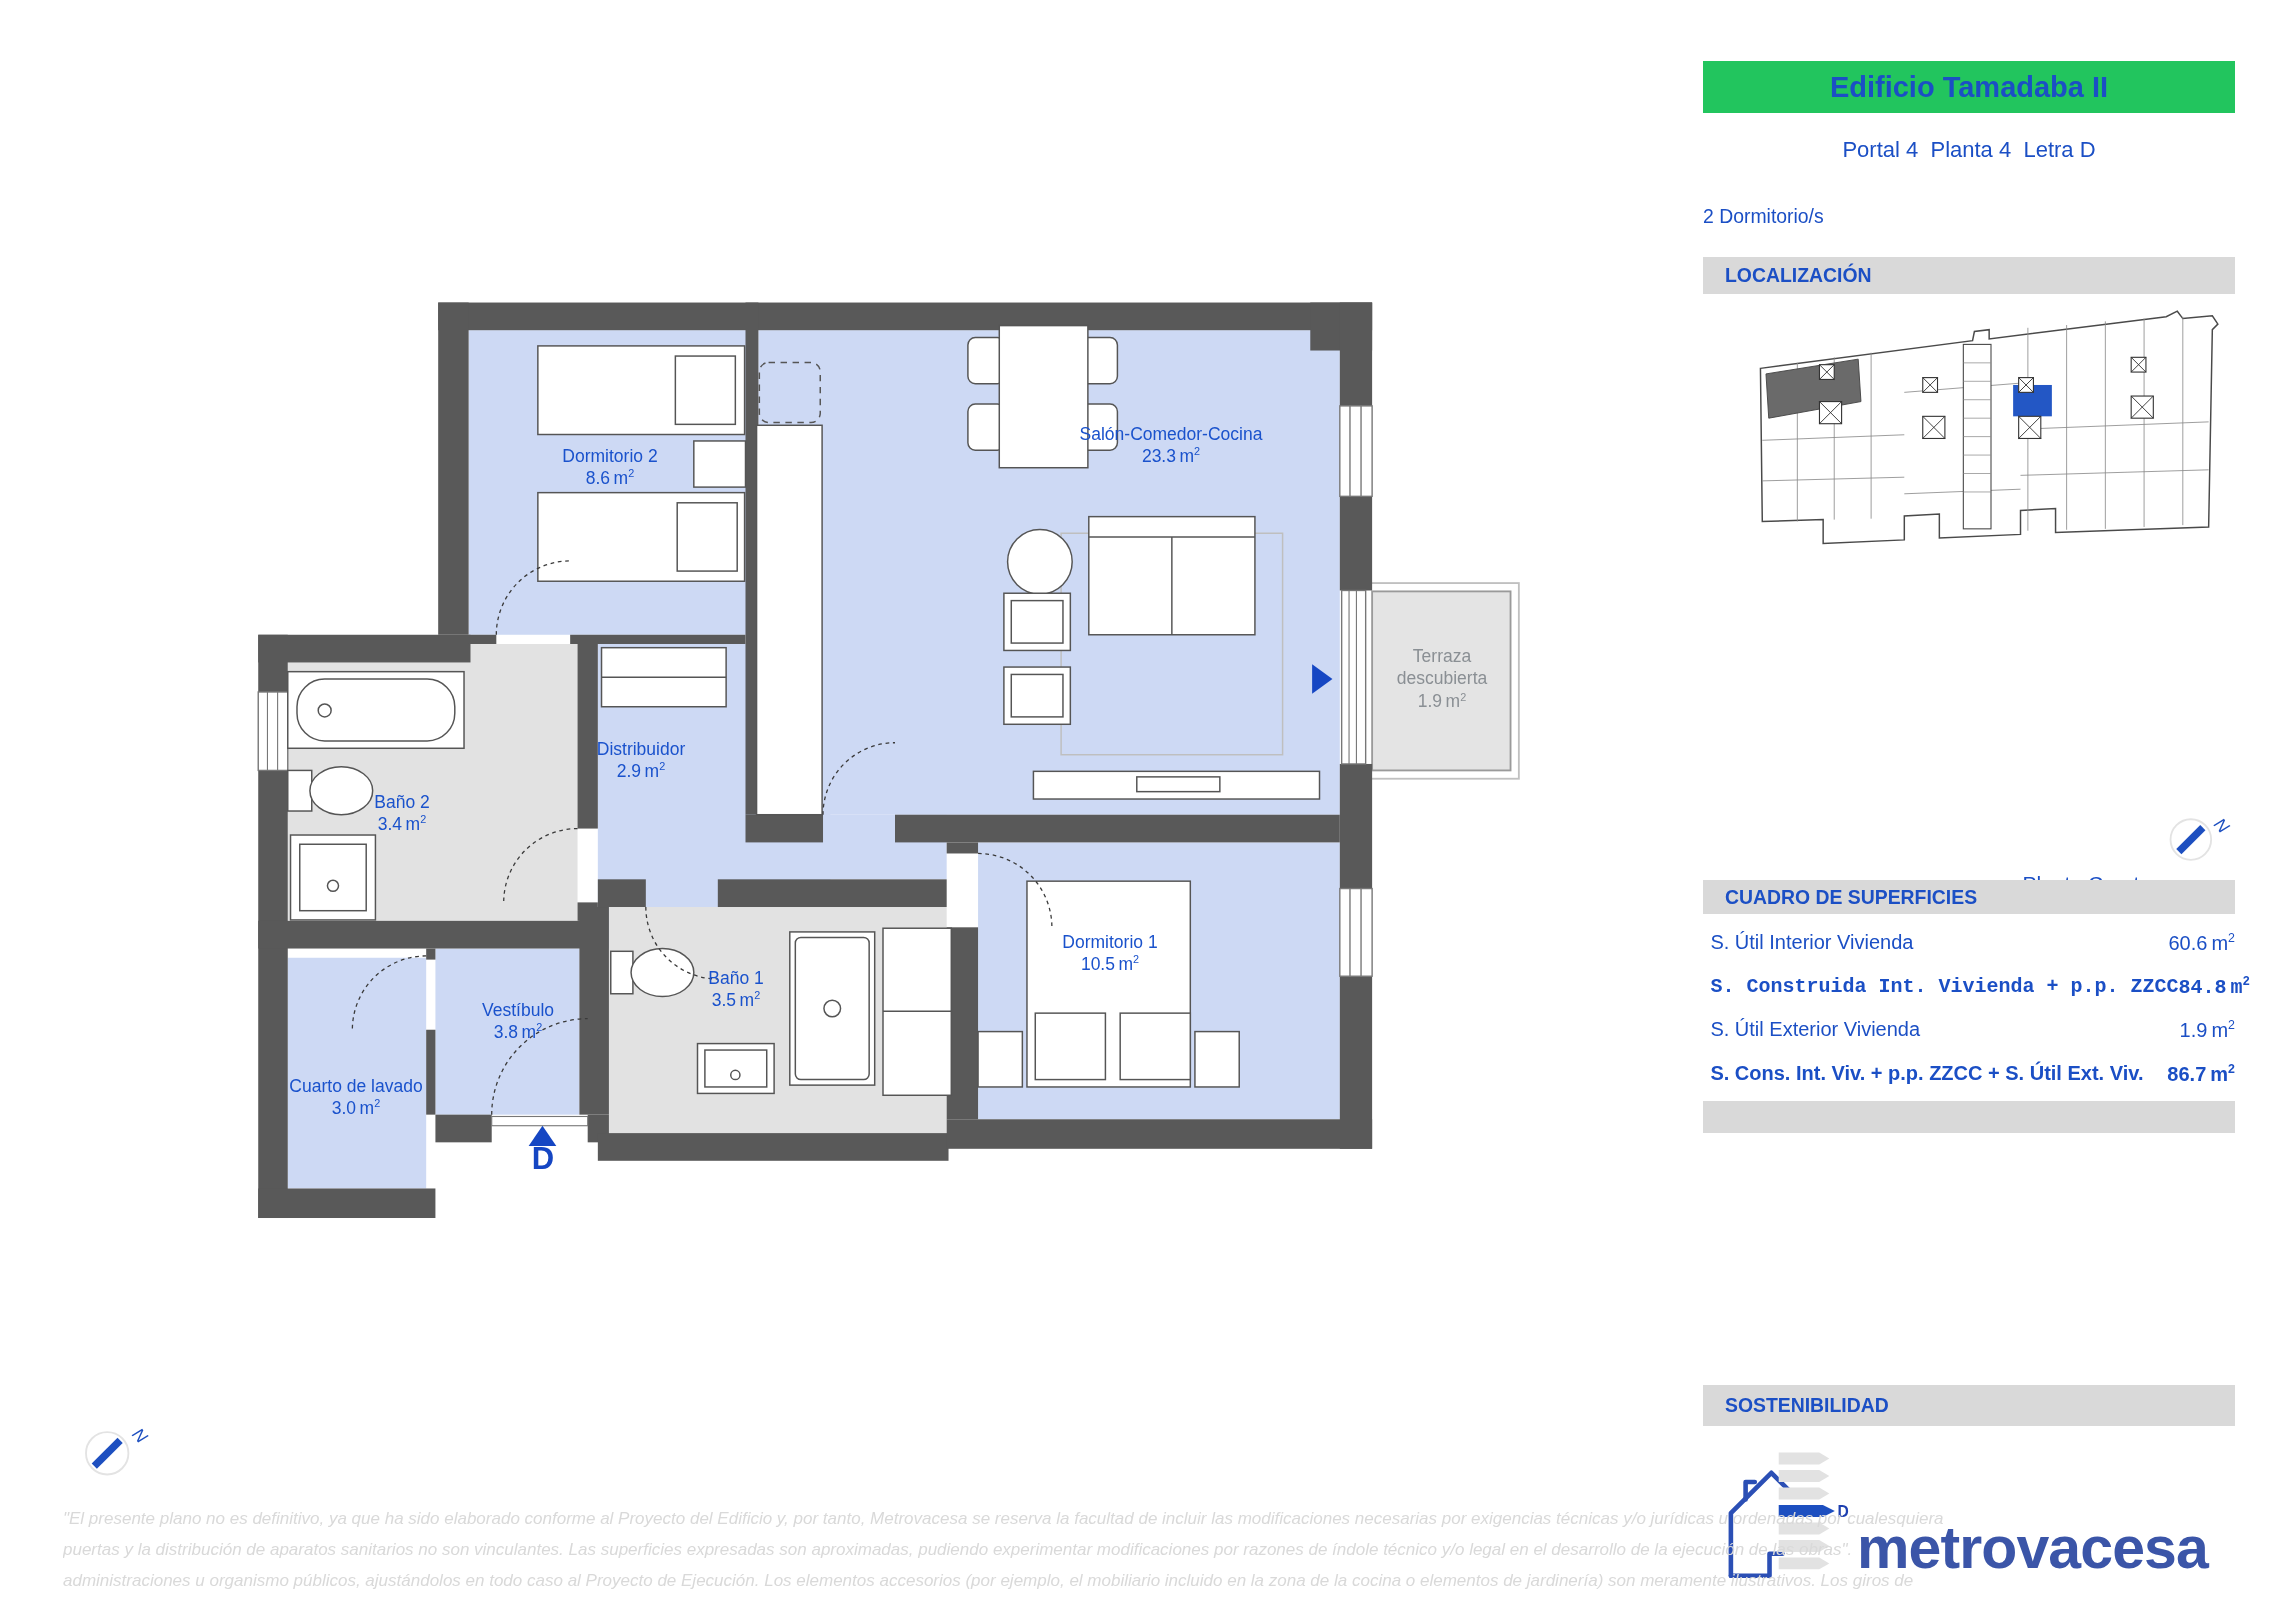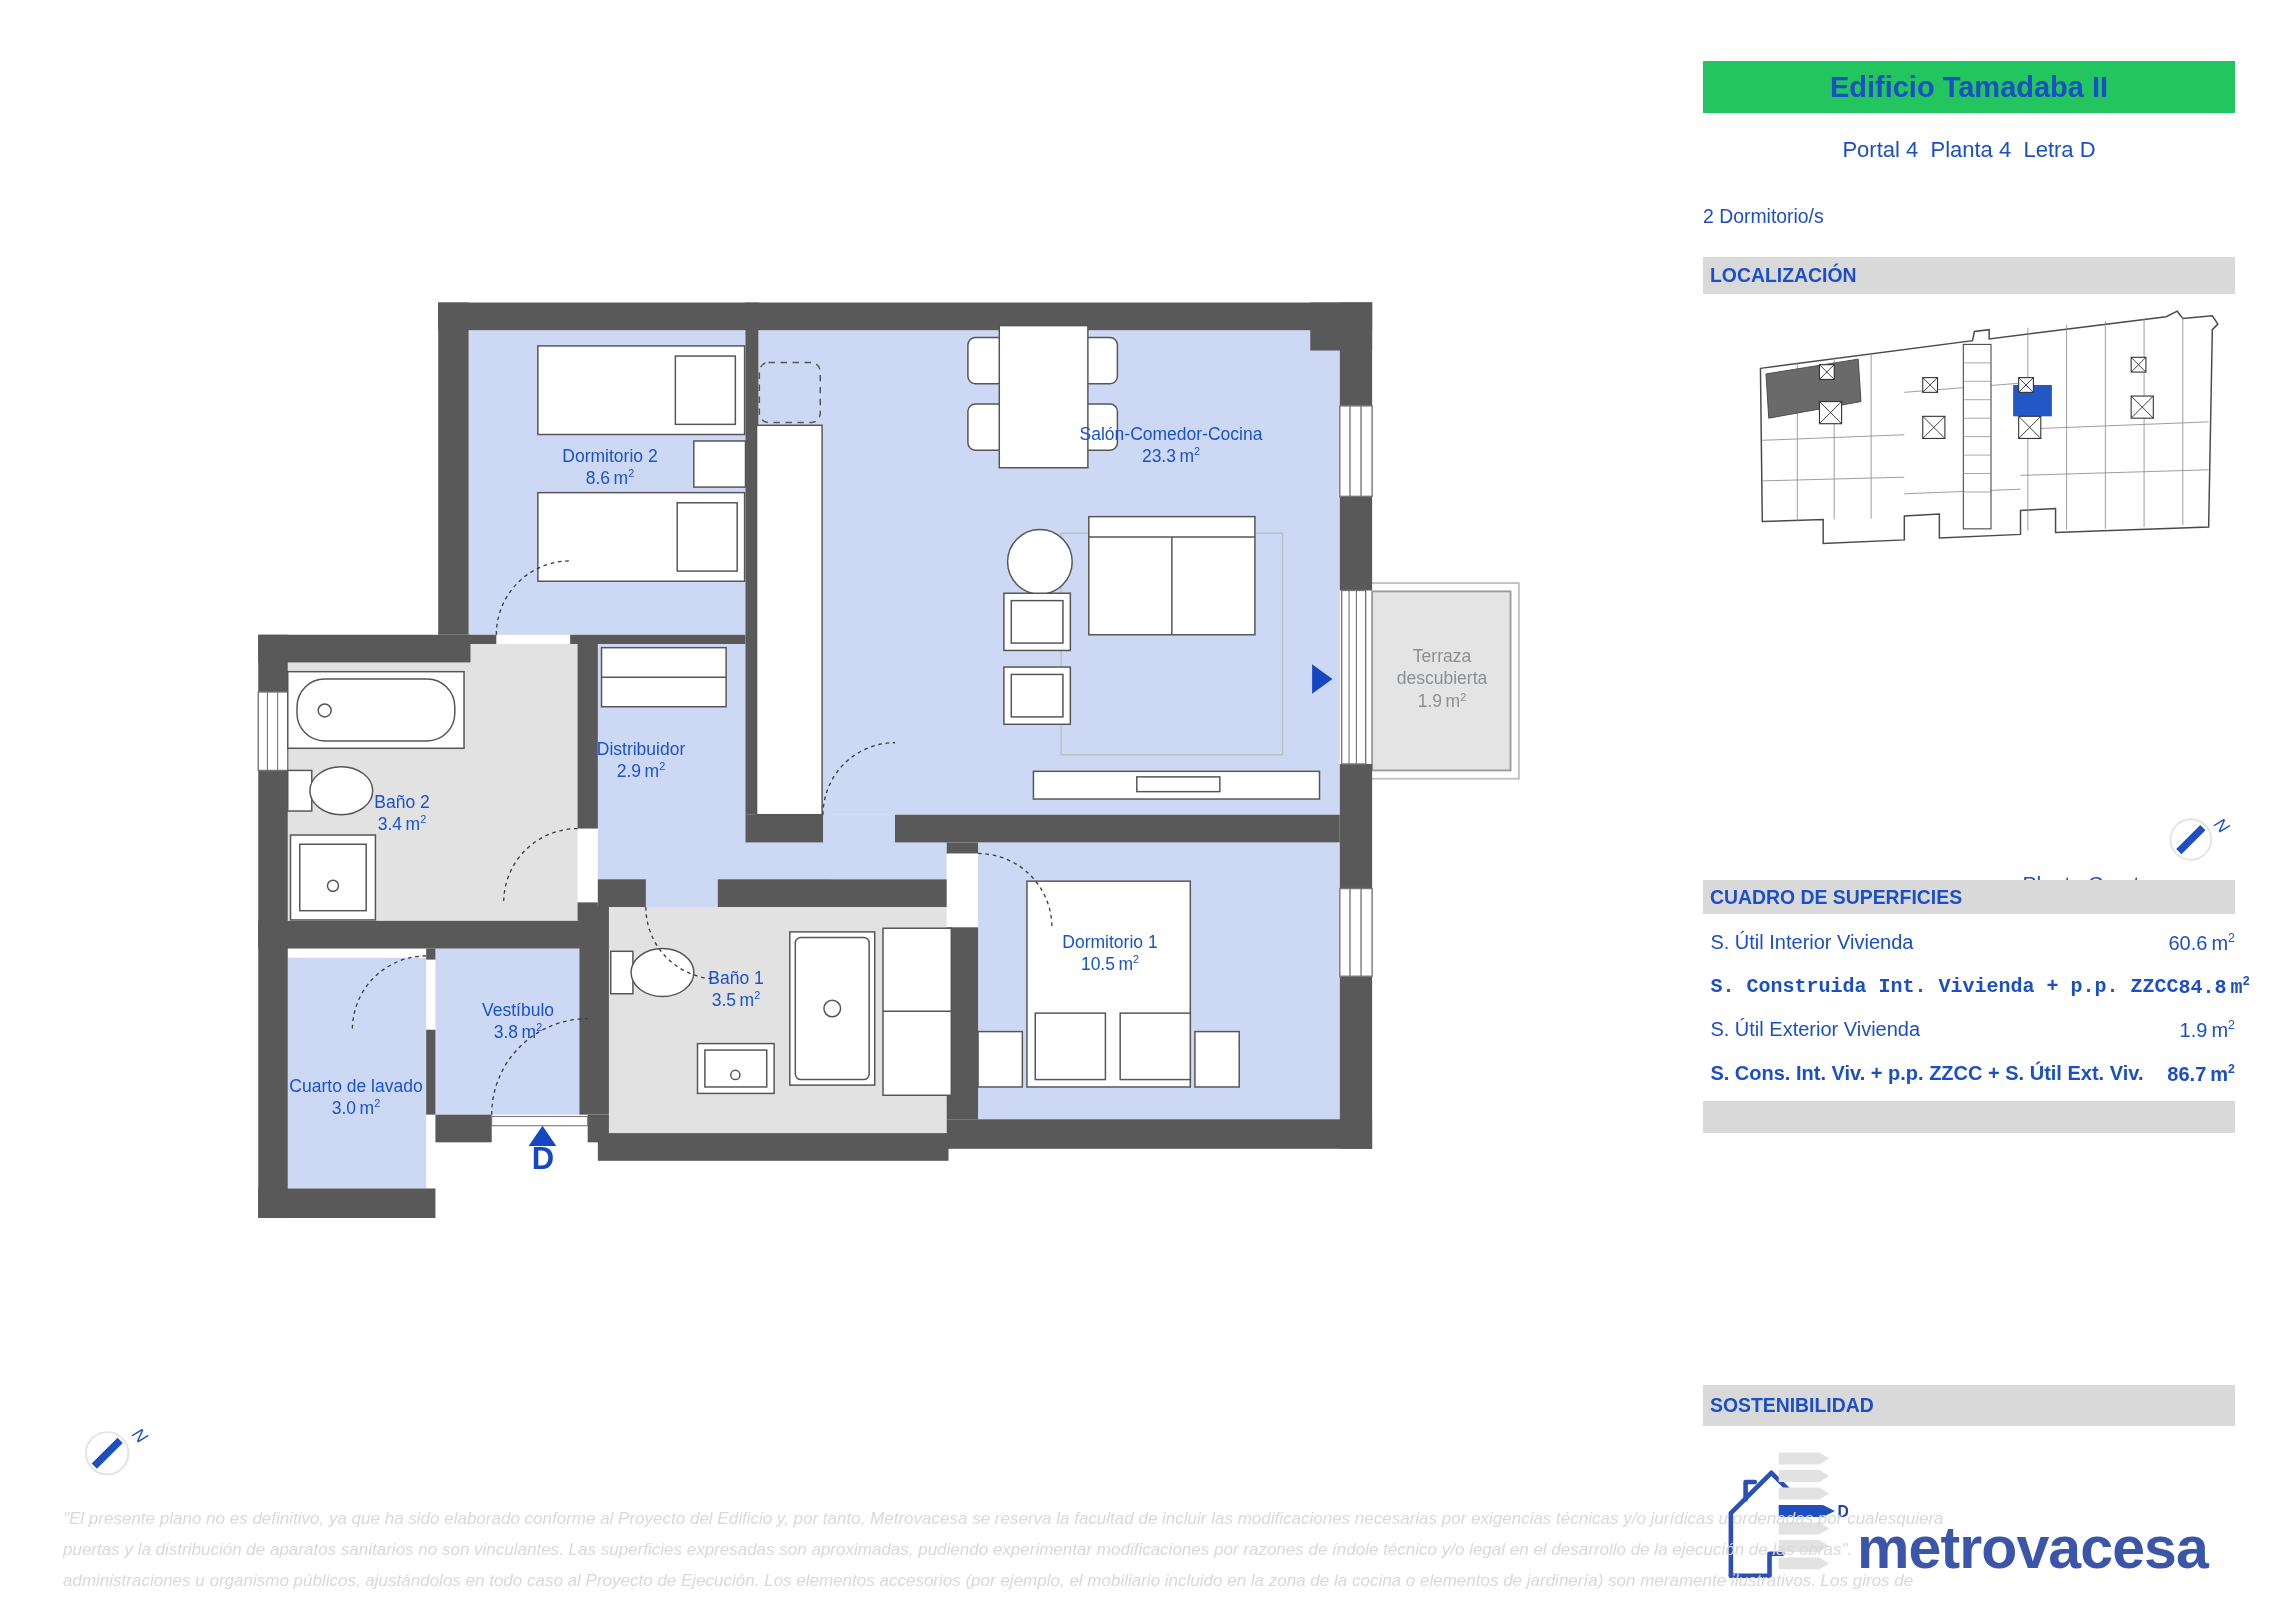--- a/index.html
+++ b/index.html
@@ -19,21 +19,21 @@
     font-size:22px;font-weight:400;color:#1b4fc5;white-space:pre;
   }
   .bedrooms{
     left:1703px;top:205px;width:532px;text-align:left;
     font-size:19.4px;color:#1b4fc5;white-space:pre;
   }
   .band{
     left:1703px;width:532px;height:37px;background:#d9d9d9;
     display:flex;align-items:center;
   }
-  .band span{font-size:19.4px;font-weight:bold;color:#1b4fc5;padding-left:7px;}
+  .band span{font-size:19.4px;font-weight:bold;color:#1b4fc5;padding-left:22px;}
   .band.localizacion{top:257px;}
   .band.cuadro{top:880px;height:34px;}
   .band.sostenibilidad{top:1385px;height:41px;}
   .band.empty{top:1101px;height:32px;}
   .floor-name{
     left:1874px;top:832px;width:277px;text-align:right;
     font-size:21px;color:#1b4fc5;margin-top:40px;
   }
   .surf-row{
     left:1703px;width:532px;height:29.5px;

